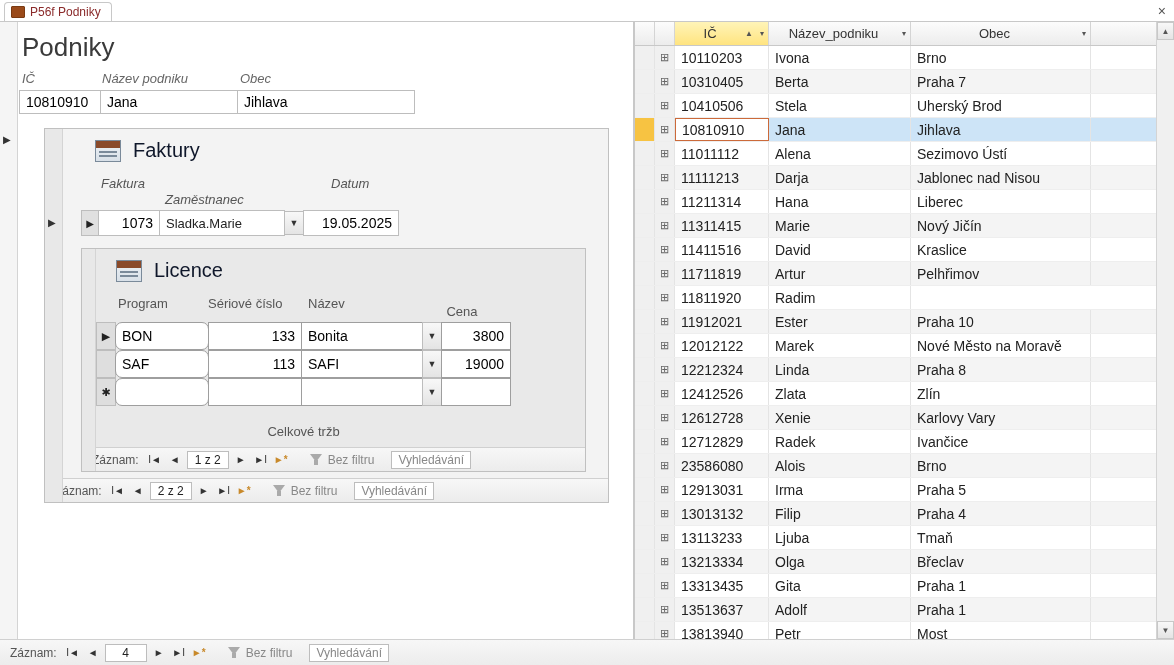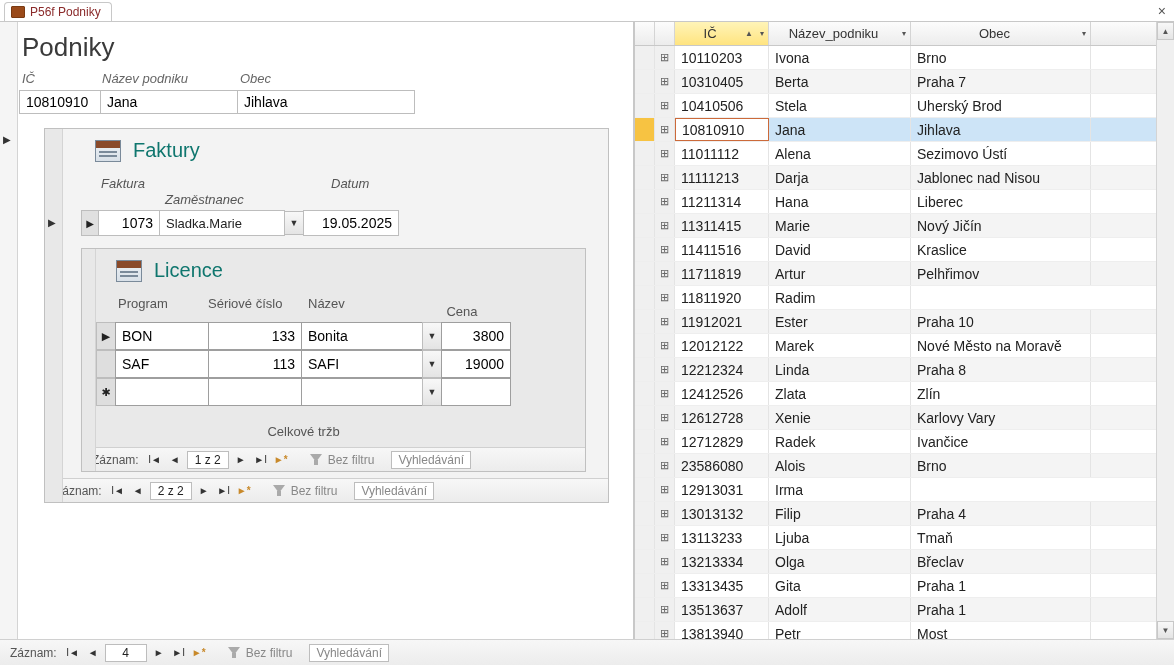--- a/index.html
+++ b/index.html
@@ -152,21 +152,21 @@
   }
   .form-icon::after {
     content:"";
     position:absolute;
     left:3px; right:3px; top:10px; height:2px;
     background:#7a8a9a;
     box-shadow: 0 4px 0 #7a8a9a;
   }
   .sub-title {
     font-size: 20px;
-    color: #0f766e;
+    color: #0f172a;
     font-weight: 400;
   }
   .fak-labels {
     display: flex;
     padding-left: 56px;
     font-style: italic;
     color: #555;
     margin: 6px 0 3px 0;
   }
   .fak-labels > div:nth-child(1){ width:64px;}
@@ -232,21 +232,21 @@
     border: 1px solid #bdbdbd;
     display:flex;align-items:center;justify-content:center;
     font-size:11px;
   }
   .lic-row input {
     border: 1px solid #9e9e9e;
     font-size: 14px;
     padding: 2px 6px;
     margin-left: -1px;
   }
-  .lic-prog { width: 94px; }
+  .lic-prog { width: 94px; border-radius: 7px; }
   .lic-serial { width: 94px; text-align:right;}
   .lic-nazev { width: 122px; }
   .lic-cena { width: 70px; text-align:right;}
   .lic-row.new input { background:#fff; }
   .celkove {
     text-align: center;
     color: #555;
     margin: 18px 0 8px 0;
     padding-right: 60px;
   }
@@ -673,20 +673,21 @@
               <div class="exp">⊞</div>
               <div class="cell ic">23586080</div>
               <div class="cell nazev">Alois</div>
               <div class="cell obec">Brno</div>
             </div>
             <div class="grow">
               <div class="left-mark"></div>
               <div class="exp">⊞</div>
               <div class="cell ic">12913031</div>
               <div class="cell nazev">Irma</div>
+              <div class="cell obec">Praha 5</div>
             </div>
             <div class="grow alt">
               <div class="left-mark"></div>
               <div class="exp">⊞</div>
               <div class="cell ic">13013132</div>
               <div class="cell nazev">Filip</div>
               <div class="cell obec">Praha 4</div>
             </div>
             <div class="grow">
               <div class="left-mark"></div>

